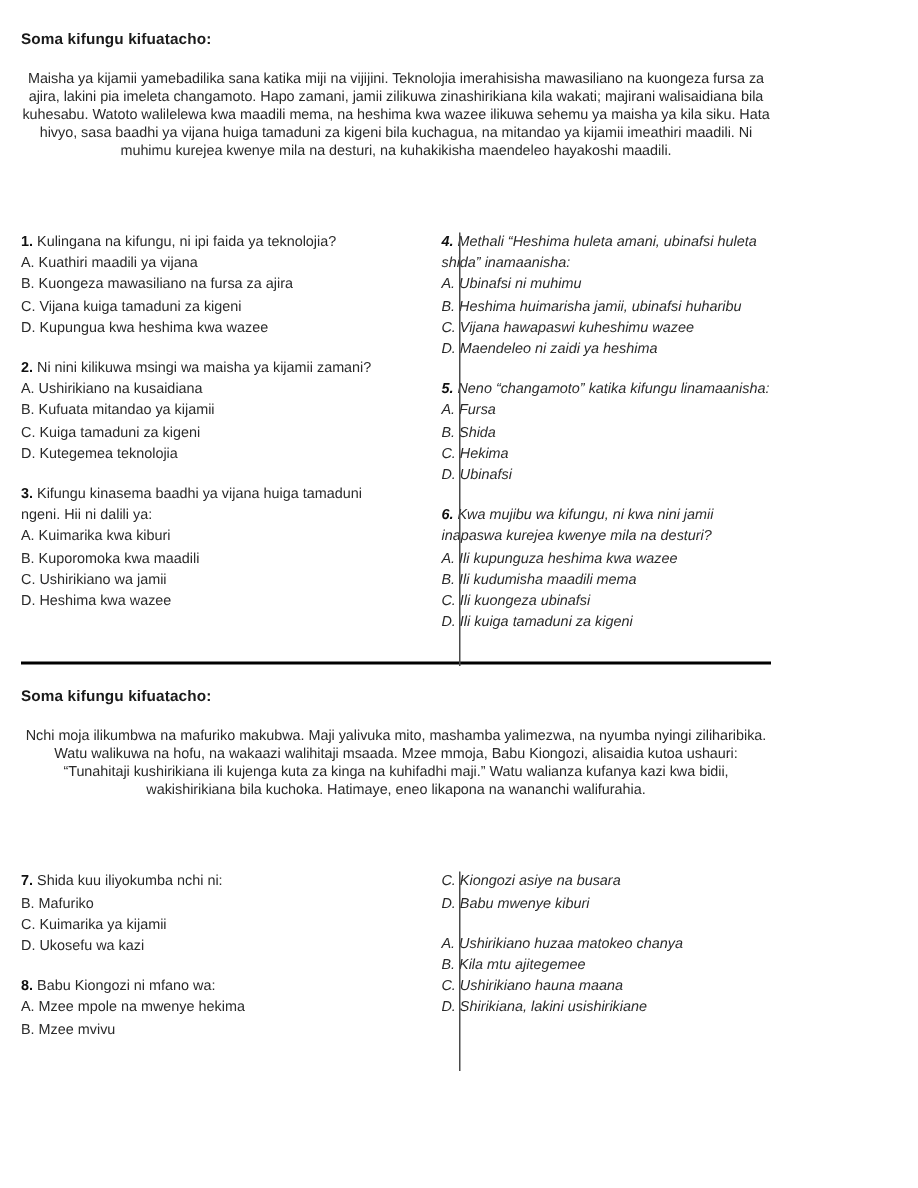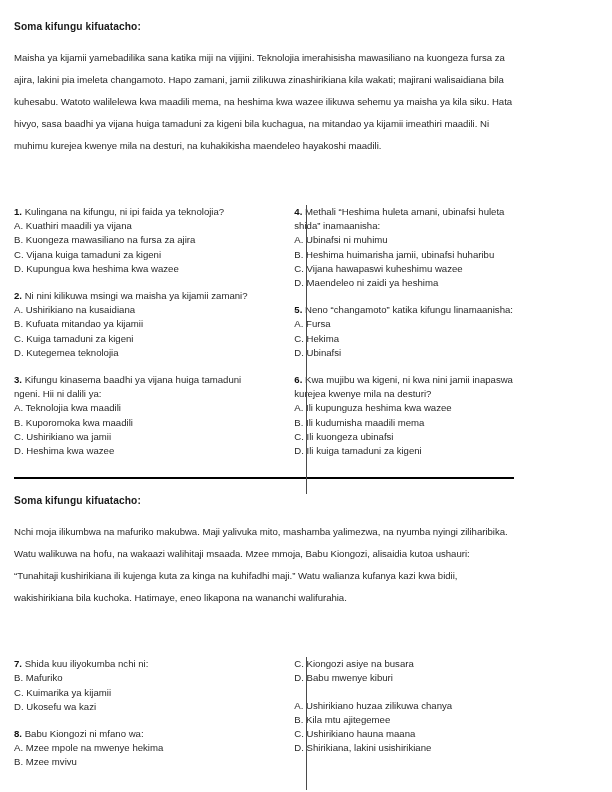--- a/index.html
+++ b/index.html
@@ -32,22 +32,22 @@
     font-size: 10.2px;
     font-weight: bold;
     letter-spacing: 0.1px;
     color: #1a1a1a;
     margin: 0;
     padding: 0;
   }
 
   .passage {
     font-size: 9.6px;
-    line-height: 22px;
-    text-align: left;
+    line-height: 12px;
+    text-align: center;
     color: #2a2a2a;
     margin: 0;
     padding: 0;
     letter-spacing: -0.02px;
   }
 
   
   .qcols {
     position: relative;
     display: flex;
@@ -57,20 +57,21 @@
   .qcol {
     box-sizing: border-box;
   }
   .qcol-left {
     width: 292px;
     padding-right: 10px;
   }
   .qcol-right {
     width: 292px;
     padding-left: 32px;
+    font-style: italic;
   }
   .col-divider {
     position: absolute;
     top: 0;
     left: 292px;
     width: 0;
     border-left: 0.9px solid #4a4a4a;
   }
 
   .question-block {
@@ -145,47 +146,48 @@
           <div class="question-block">
             <p class="qstem"><span class="qnum">2.</span> <span>Ni nini kilikuwa msingi wa maisha ya kijamii zamani?</span></p>
             <p class="qopt">A. Ushirikiano na kusaidiana</p>
             <p class="qopt">B. Kufuata mitandao ya kijamii</p>
             <p class="qopt">C. Kuiga tamaduni za kigeni</p>
             <p class="qopt">D. Kutegemea teknolojia</p>
           </div>
 
           <div class="question-block">
             <p class="qstem"><span class="qnum">3.</span> <span>Kifungu kinasema baadhi ya vijana huiga tamaduni ngeni. Hii ni dalili ya:</span></p>
-            <p class="qopt">A. Teknolojia kwa maadili</p>
+            <p class="qopt">A. Kuimarika kwa kiburi</p>
             <p class="qopt">B. Kuporomoka kwa maadili</p>
             <p class="qopt">C. Ushirikiano wa jamii</p>
             <p class="qopt">D. Heshima kwa wazee</p>
           </div>
 
         </div>
 
         <div class="qcol qcol-right">
 
           <div class="question-block">
             <p class="qstem"><span class="qnum">4.</span> <span>Methali “Heshima huleta amani, ubinafsi huleta shida” inamaanisha:</span></p>
             <p class="qopt">A. Ubinafsi ni muhimu</p>
             <p class="qopt">B. Heshima huimarisha jamii, ubinafsi huharibu</p>
             <p class="qopt">C. Vijana hawapaswi kuheshimu wazee</p>
             <p class="qopt">D. Maendeleo ni zaidi ya heshima</p>
           </div>
 
           <div class="question-block">
             <p class="qstem"><span class="qnum">5.</span> <span>Neno “changamoto” katika kifungu linamaanisha:</span></p>
             <p class="qopt">A. Fursa</p>
+            <p class="qopt">B. Shida</p>
             <p class="qopt">C. Hekima</p>
             <p class="qopt">D. Ubinafsi</p>
           </div>
 
           <div class="question-block">
-            <p class="qstem"><span class="qnum">6.</span> <span>Kwa mujibu wa kigeni, ni kwa nini jamii inapaswa kurejea kwenye mila na desturi?</span></p>
+            <p class="qstem"><span class="qnum">6.</span> <span>Kwa mujibu wa kifungu, ni kwa nini jamii inapaswa kurejea kwenye mila na desturi?</span></p>
             <p class="qopt">A. Ili kupunguza heshima kwa wazee</p>
             <p class="qopt">B. Ili kudumisha maadili mema</p>
             <p class="qopt">C. Ili kuongeza ubinafsi</p>
             <p class="qopt">D. Ili kuiga tamaduni za kigeni</p>
           </div>
 
         </div>
       </div>
     </div>
   </div>
@@ -225,21 +227,21 @@
         </div>
 
         <div class="qcol qcol-right">
 
           <div class="question-block">
             <p class="qopt">C. Kiongozi asiye na busara</p>
             <p class="qopt">D. Babu mwenye kiburi</p>
           </div>
 
           <div class="question-block">
-            <p class="qopt">A. Ushirikiano huzaa zilikuwa chanya</p>
+            <p class="qopt">A. Ushirikiano huzaa matokeo chanya</p>
             <p class="qopt">B. Kila mtu ajitegemee</p>
             <p class="qopt">C. Ushirikiano hauna maana</p>
             <p class="qopt">D. Shirikiana, lakini usishirikiane</p>
           </div>
 
         </div>
       </div>
     </div>
   </div>
 

